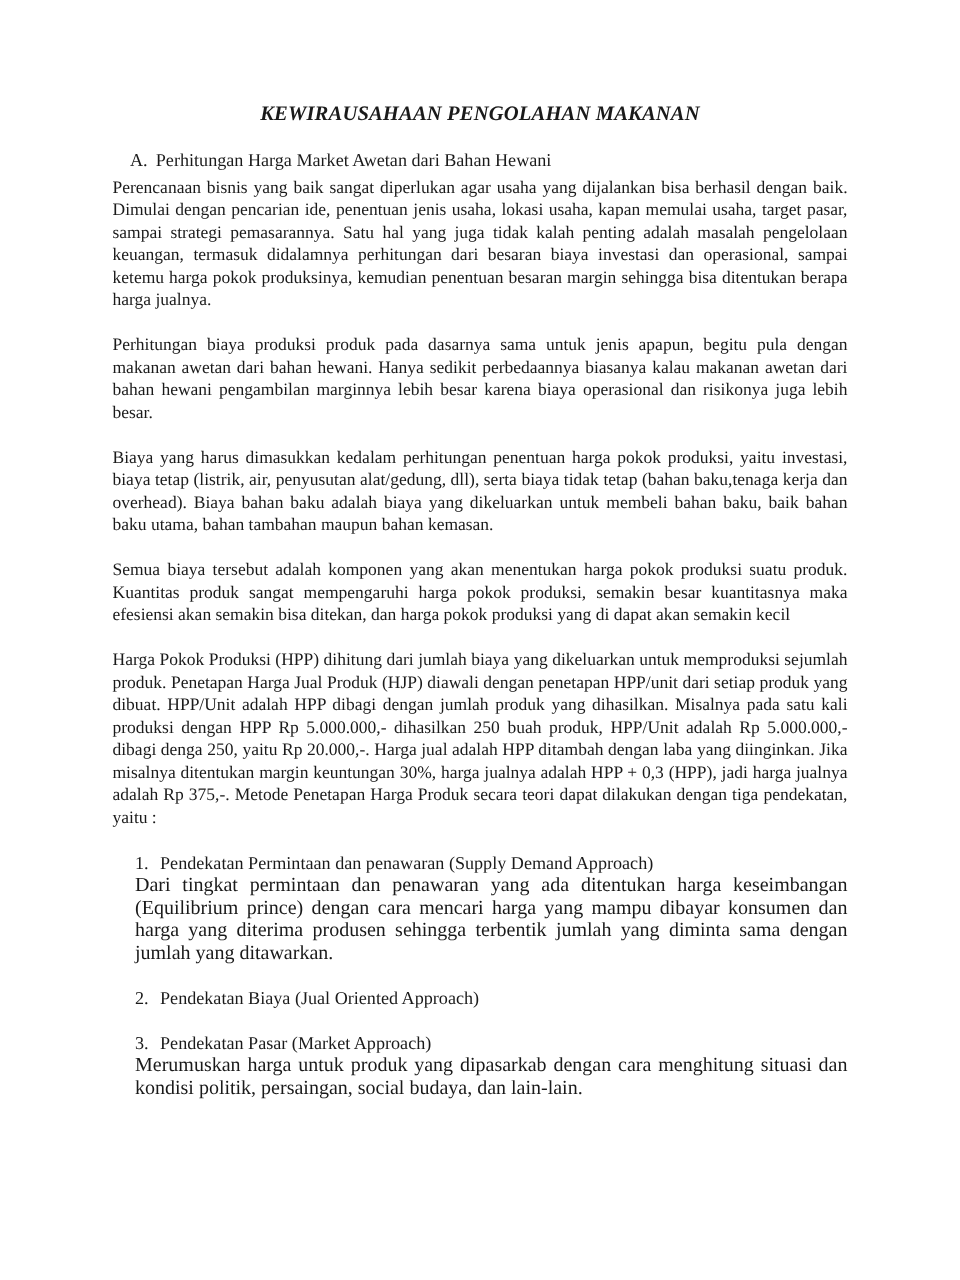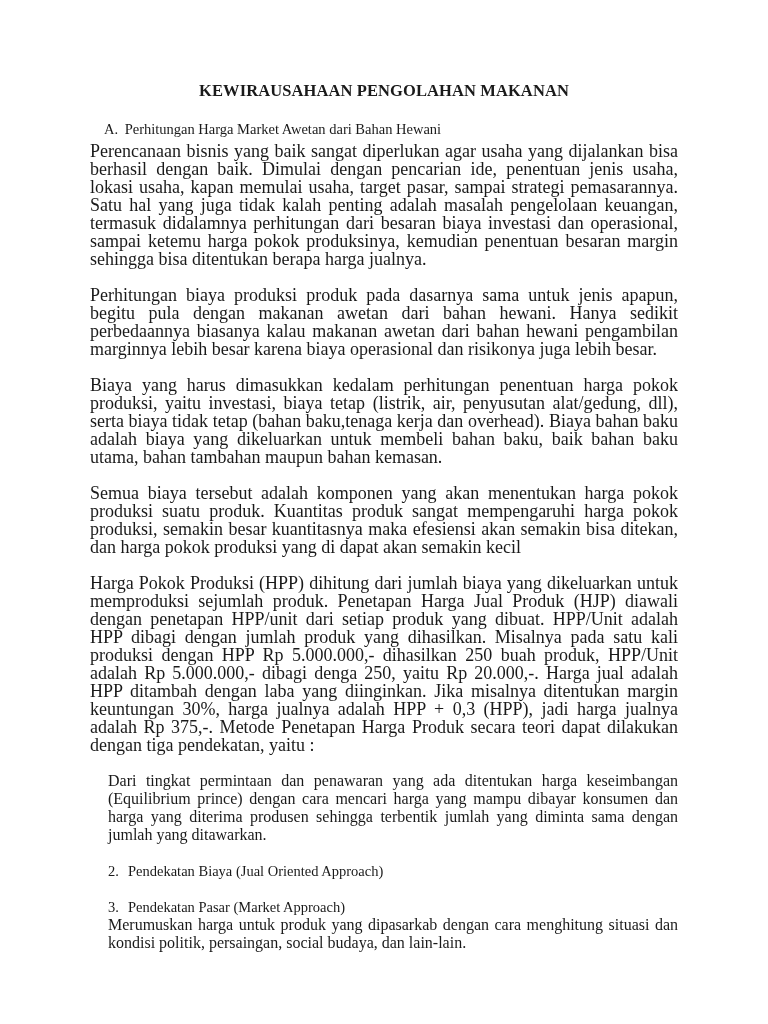--- a/index.html
+++ b/index.html
@@ -1,22 +1,22 @@
 <!DOCTYPE html>
 <html><head>
 <meta charset="utf-8">
 <style>
   html, body { margin: 0; padding: 0; background: #ffffff; }
   body { width: 768px; height: 1024px; overflow: hidden; position: relative;
          font-family: "Liberation Serif", "DejaVu Serif", serif; color: #1a1a1a; }
   .page { position: absolute; left: 90px; top: 80px; width: 588px; }
-  .title { text-align: center; font-weight: bold; font-size: 16.5px; line-height: 21px; margin: 0; letter-spacing: 0.1px; }
+  .title { text-align: center; font-weight: bold; font-size: 16.5px; line-height: 21px; margin: 0; letter-spacing: 0.1px; font-style: italic; }
   .section-heading { font-size: 14.5px; line-height: 18px; margin: 14px 0 4px 0; padding-left: 14px; }
   .section-heading .num { display: inline-block; width: 17px; }
-  p.body { font-size: 18px; line-height: 18px; margin: 0 0 18px 0; text-align: justify; }
+  p.body { font-size: 14px; line-height: 18px; margin: 0 0 18px 0; text-align: justify; }
   .list-block { padding-left: 18px; margin-bottom: 18px; }
   .list-head { font-size: 14.5px; line-height: 18px; }
   .list-head .num { display: inline-block; width: 20px; }
   .list-body { font-size: 16px; line-height: 18px; text-align: justify; margin: 0; }
 </style>
 </head>
 <body>
 
 <div class="page">
   <h1 class="title">
@@ -28,20 +28,23 @@
     <span>Perhitungan Harga Market Awetan dari Bahan Hewani</span>
   </div>
 
   <p class="body">Perencanaan bisnis yang baik sangat diperlukan agar usaha yang dijalankan bisa berhasil dengan baik. Dimulai dengan pencarian ide, penentuan jenis usaha, lokasi usaha, kapan memulai usaha, target pasar, sampai strategi pemasarannya. Satu hal yang juga tidak kalah penting adalah masalah pengelolaan keuangan, termasuk didalamnya perhitungan dari besaran biaya investasi dan operasional, sampai ketemu harga pokok produksinya, kemudian penentuan besaran margin sehingga bisa ditentukan berapa harga jualnya.</p>
   <p class="body">Perhitungan biaya produksi produk pada dasarnya sama untuk jenis apapun, begitu pula dengan makanan awetan dari bahan hewani. Hanya sedikit perbedaannya biasanya kalau makanan awetan dari bahan hewani pengambilan marginnya lebih besar karena biaya operasional dan risikonya juga lebih besar.</p>
   <p class="body">Biaya yang harus dimasukkan kedalam perhitungan penentuan harga pokok produksi, yaitu investasi, biaya tetap (listrik, air, penyusutan alat/gedung, dll), serta biaya tidak tetap (bahan baku,tenaga kerja dan overhead). Biaya bahan baku adalah biaya yang dikeluarkan untuk membeli bahan baku, baik bahan baku utama, bahan tambahan maupun bahan kemasan.</p>
   <p class="body">Semua biaya tersebut adalah komponen yang akan menentukan harga pokok produksi suatu produk. Kuantitas produk sangat mempengaruhi harga pokok produksi, semakin besar kuantitasnya maka efesiensi akan semakin bisa ditekan, dan harga pokok produksi yang di dapat akan semakin kecil</p>
   <p class="body">Harga Pokok Produksi (HPP) dihitung dari jumlah biaya yang dikeluarkan untuk memproduksi sejumlah produk. Penetapan Harga Jual Produk (HJP) diawali dengan penetapan HPP/unit dari setiap produk yang dibuat. HPP/Unit adalah HPP dibagi dengan jumlah produk yang dihasilkan. Misalnya pada satu kali produksi dengan HPP Rp 5.000.000,- dihasilkan 250 buah produk, HPP/Unit adalah Rp 5.000.000,- dibagi denga 250, yaitu Rp 20.000,-. Harga jual adalah HPP ditambah dengan laba yang diinginkan. Jika misalnya ditentukan margin keuntungan 30%, harga jualnya adalah HPP + 0,3 (HPP), jadi harga jualnya adalah Rp 375,-. Metode Penetapan Harga Produk secara teori dapat dilakukan dengan tiga pendekatan, yaitu :</p>
 
   <div class="list-block">
+    <div class="list-head">
+      <span class="num">1.</span><span>Pendekatan Permintaan dan penawaran (Supply Demand Approach)</span>
+    </div>
     <p class="list-body">Dari tingkat permintaan dan penawaran yang ada ditentukan harga keseimbangan (Equilibrium prince) dengan cara mencari harga yang mampu dibayar konsumen dan harga yang diterima produsen sehingga terbentik jumlah yang diminta sama dengan jumlah yang ditawarkan.</p>
   </div>
 
   <div class="list-block">
     <div class="list-head">
       <span class="num">2.</span><span>Pendekatan Biaya (Jual Oriented Approach)</span>
     </div>
   </div>
 
   <div class="list-block">

